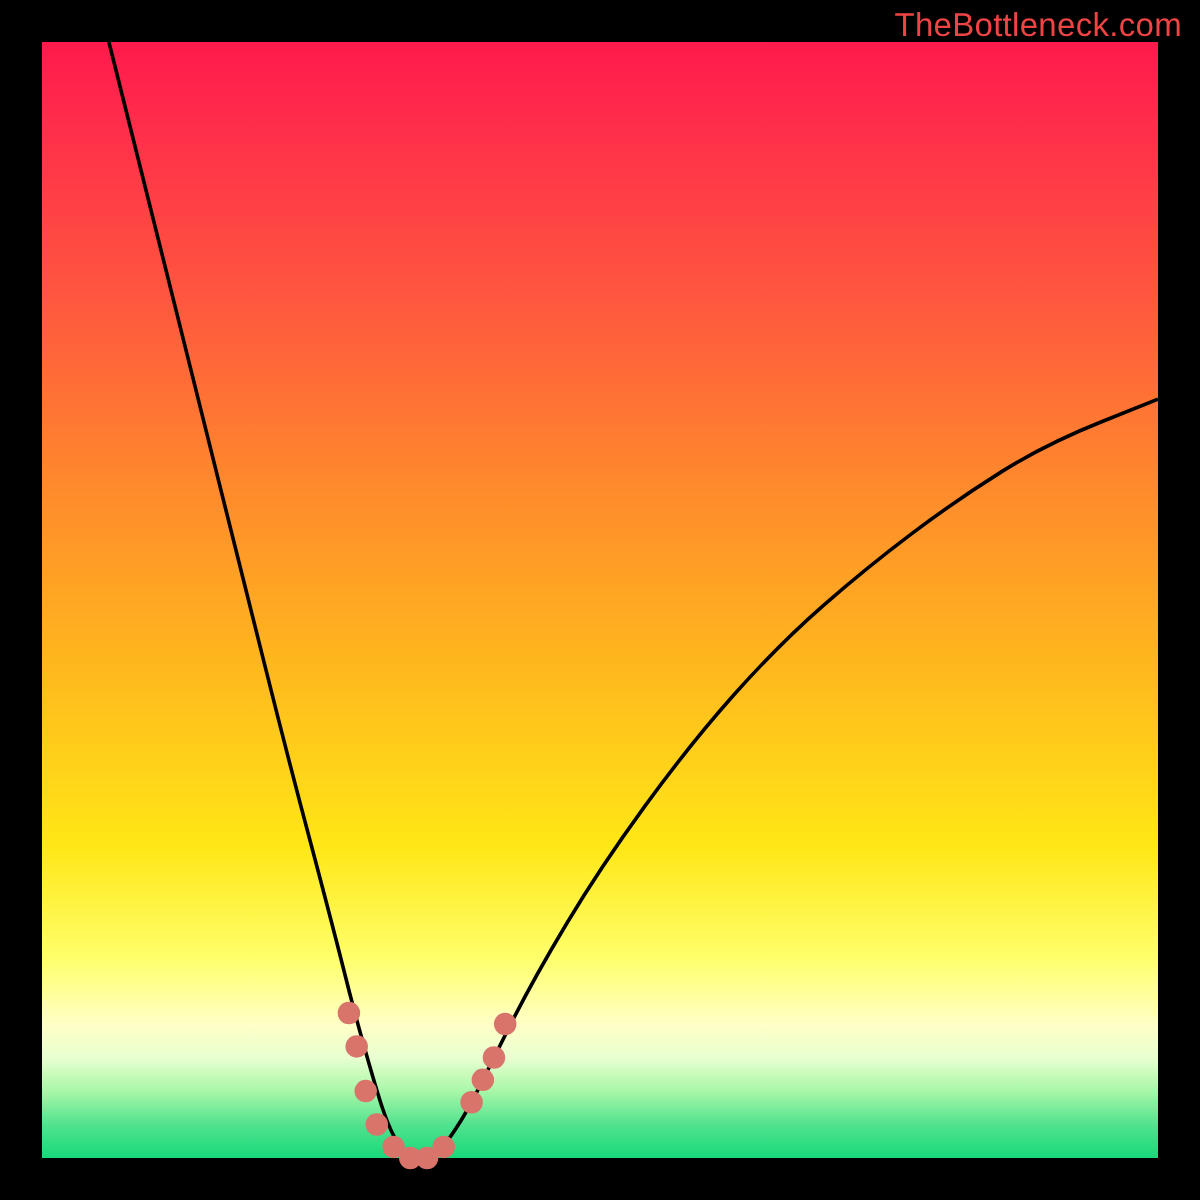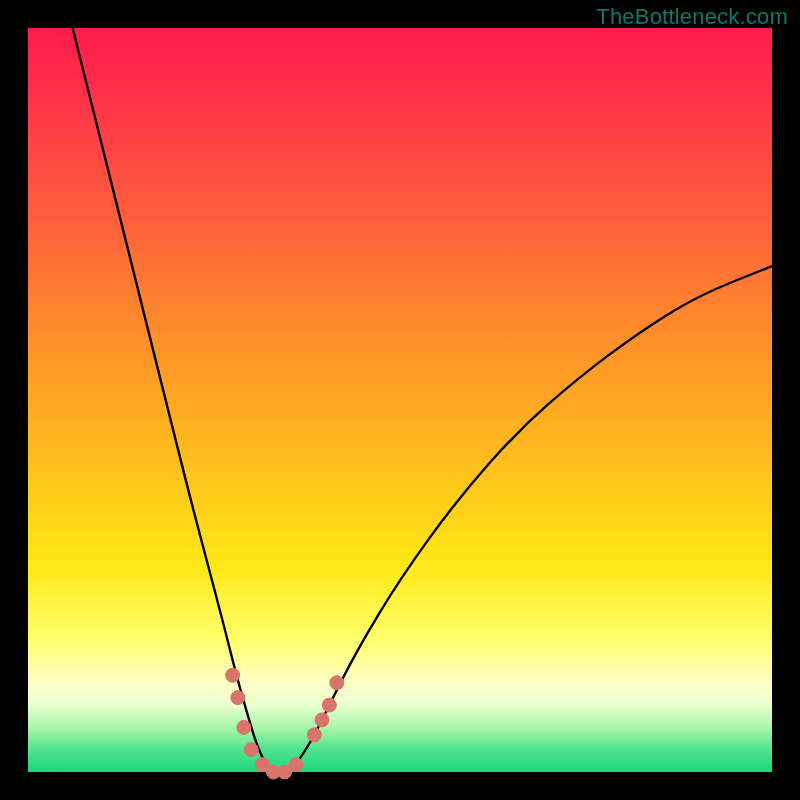--- a/index.html
+++ b/index.html
@@ -40,21 +40,21 @@
       #52e28e 97%,
       #18d97a 100%
     );
   }
   .watermark {
     position: absolute;
     top: 4px;
     right: 12px;
     font-family: Arial, Helvetica, sans-serif;
     font-size: 22px;
-    color: #0f766e;
+    color: #ef4444;
     letter-spacing: 0.2px;
     font-weight: 400;
   }
   svg.curve {
     position: absolute;
     top: 0;
     left: 0;
     width: 744px;
     height: 744px;
     overflow: visible;

